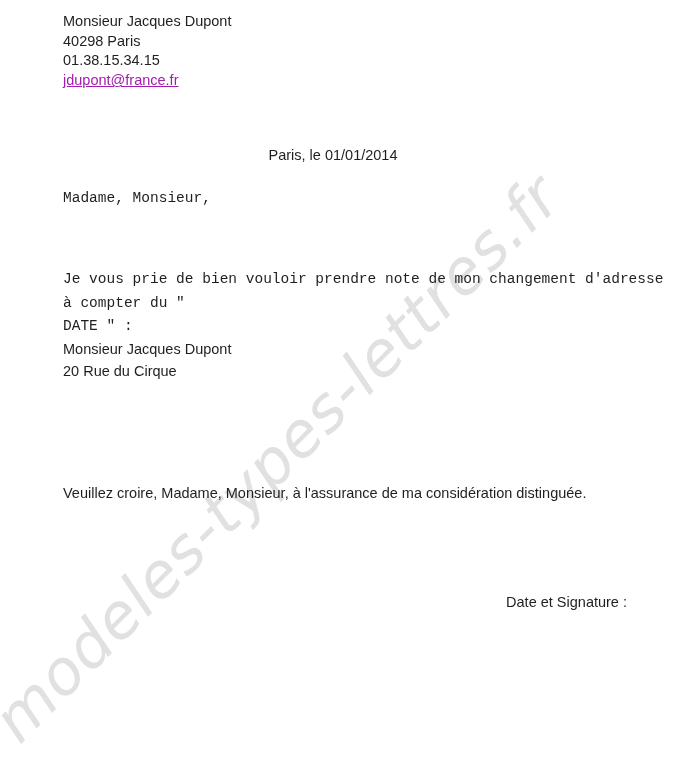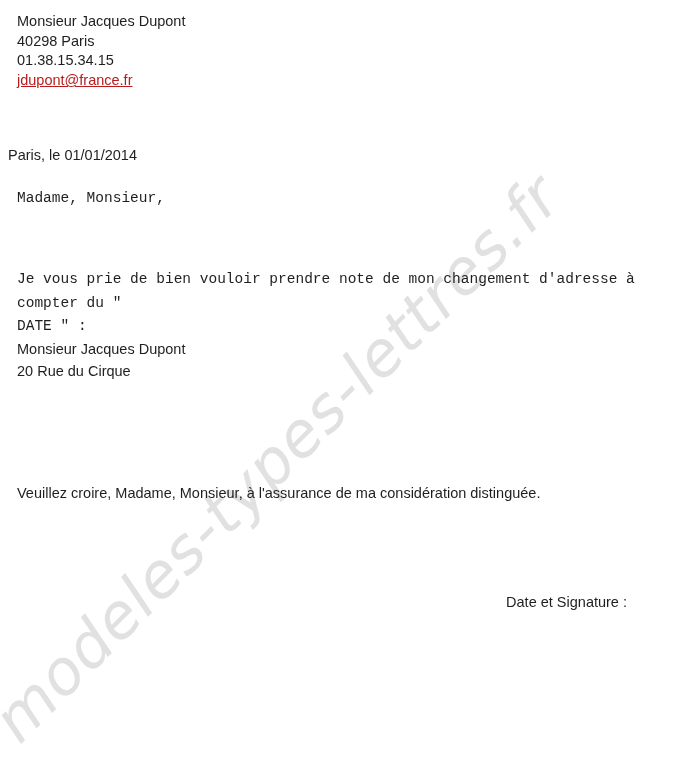--- a/index.html
+++ b/index.html
@@ -13,20 +13,21 @@
     height: 774px;
     background: #ffffff;
     overflow: hidden;
     font-family: "Liberation Sans", sans-serif;
     font-size: 14.5px;
     color: #1f1f1f;
   }
   .layer {
     position: absolute;
     z-index: 1;
+    margin-left: 46px;
   }
   .watermark {
     position: absolute;
     left: 30px;
     top: 683px;
     z-index: 0;
     transform: rotate(-45deg);
     transform-origin: left bottom;
     font-family: "DejaVu Sans", sans-serif;
     font-style: italic;
@@ -35,29 +36,29 @@
     color: #e1e1e1;
     white-space: nowrap;
     user-select: none;
   }
   .sender-block {
     left: 17px;
     top: 12px;
     line-height: 19.7px;
   }
   .email-link {
-    color: #b91c1c;
+    color: #a21caf;
     text-decoration: underline;
     cursor: pointer;
   }
   .date-line {
-    left: 8px;
+    left: 0;
     right: 53px;
     top: 147px;
-    text-align: left;
+    text-align: center;
   }
   .salutation {
     left: 17px;
     top: 190px;
     font-family: Liberation Mono, monospace;
   }
   .body-par {
     left: 17px;
     top: 268px;
     line-height: 23.5px;

